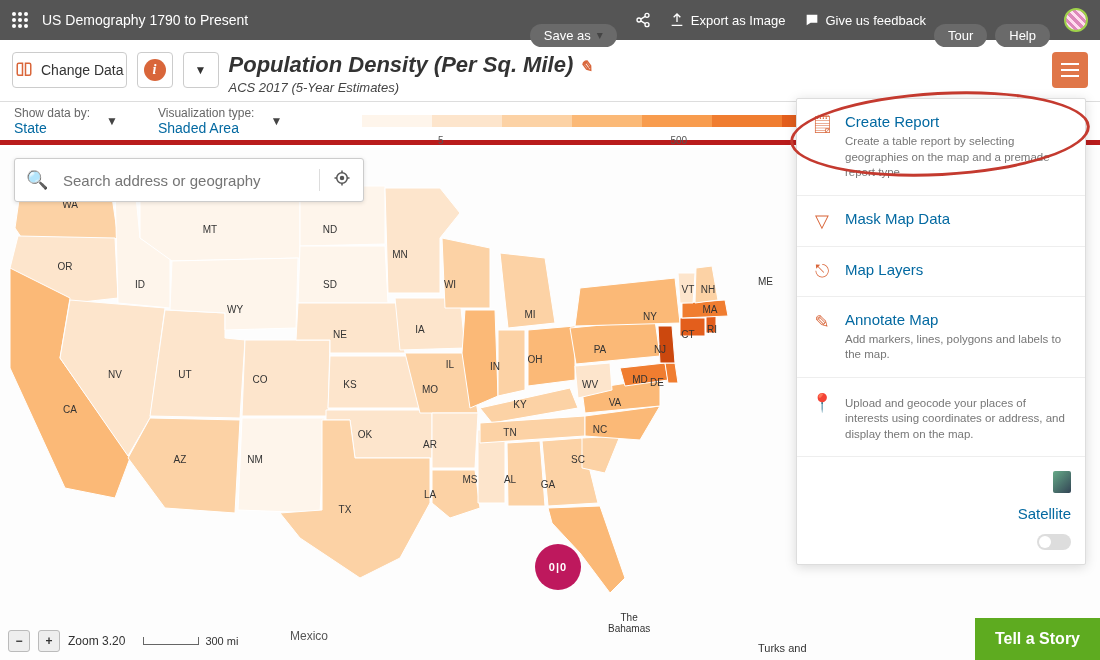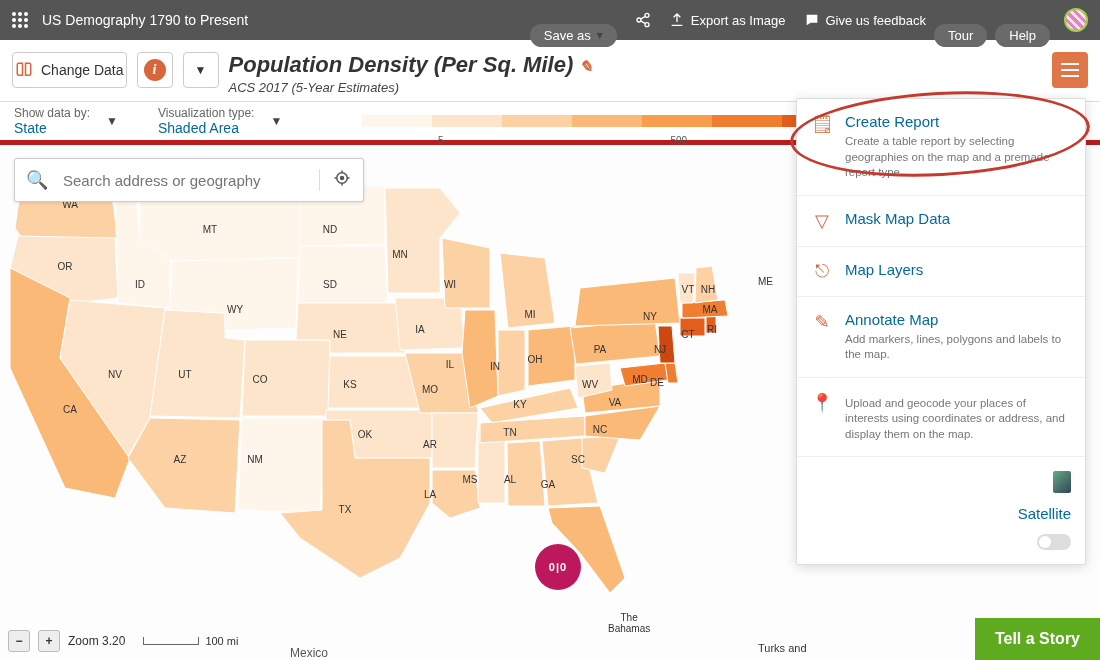--- a/index.html
+++ b/index.html
@@ -53,21 +53,21 @@
 .ritem .txt .d{font-size:11.5px;color:#777;margin-top:4px;line-height:1.35;}
 .toggle{width:34px;height:16px;background:#ddd;border-radius:10px;position:relative;}
 .toggle::after{content:"";position:absolute;left:2px;top:2px;width:12px;height:12px;background:#fff;border-radius:50%;}
 .circle-annot{position:absolute;top:92px;right:10px;width:300px;height:84px;border:3px solid #c43a2f;border-radius:50%;pointer-events:none;transform:rotate(-3deg);}
 
 .zoombar{position:absolute;left:8px;bottom:8px;background:transparent;display:flex;align-items:center;gap:8px;font-size:12px;color:#333;}
 .zbtn{width:22px;height:22px;border:1px solid #bbb;border-radius:3px;background:#eee;display:flex;align-items:center;justify-content:center;cursor:pointer;font-weight:bold;}
 .scale{display:flex;align-items:center;gap:6px;margin-left:10px;font-size:11px;}
 .scale .bar{width:56px;height:8px;border:1px solid #666;border-top:none;}
 .story{position:absolute;right:0;bottom:0;background:#5eab20;color:#fff;padding:12px 20px;font-size:16px;font-weight:600;cursor:pointer;}
-.mex{position:absolute;left:290px;bottom:0;font-size:12px;color:#555;}
+.mex{position:absolute;left:290px;bottom:17px;font-size:12px;color:#555;}
 .bah{position:absolute;left:608px;top:576px;font-size:10px;color:#333;text-align:center;line-height:1.1;margin-top:36px;}
 .turks{position:absolute;left:758px;bottom:6px;font-size:11px;color:#333;}
 .me{position:absolute;left:758px;top:276px;font-size:10px;color:#333;}
 .pencil{color:#d9663a;margin-left:6px;font-size:16px;}
 .chev{font-size:12px;color:#444;}
 </style>
 </head>
 <body>
 
 <div class="topbar">
@@ -336,17 +336,17 @@
 <div class="bah" id="bah">The<br>Bahamas</div>
 <div class="mex">Mexico</div>
 <div class="turks">Turks and</div>
 
 <div class="zoombar">
   <div class="zbtn">−</div>
   <div class="zbtn">+</div>
   <span>Zoom 3.20</span>
   <div class="scale">
       <div class="bar"></div>
-      <span>100 mi</span>
+      <span>300 mi</span>
     </div>
 </div>
 
 <div class="story">Tell a Story</div>
 
 </body></html>

